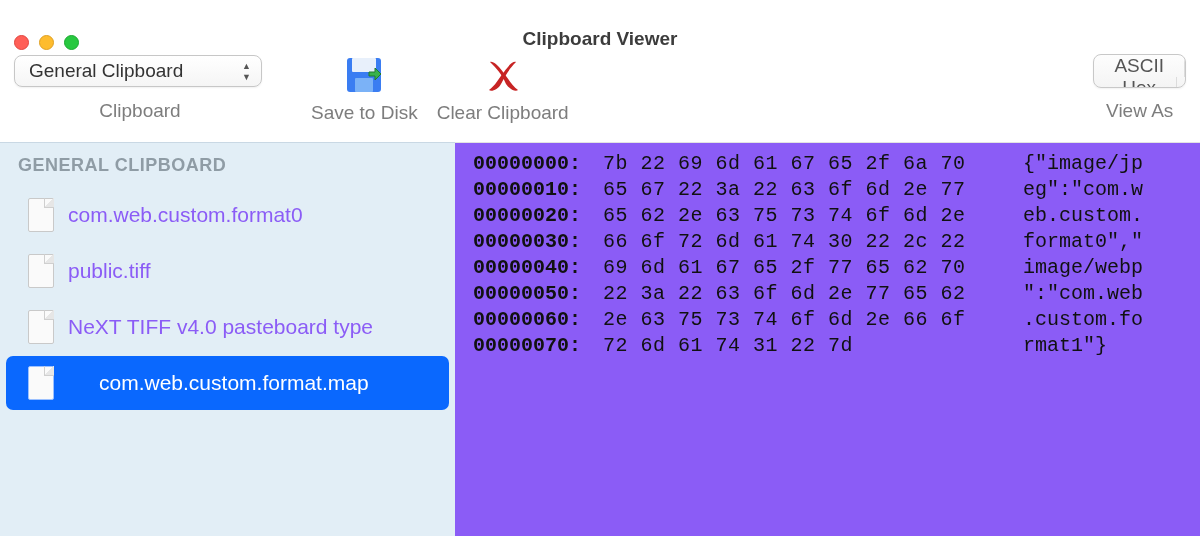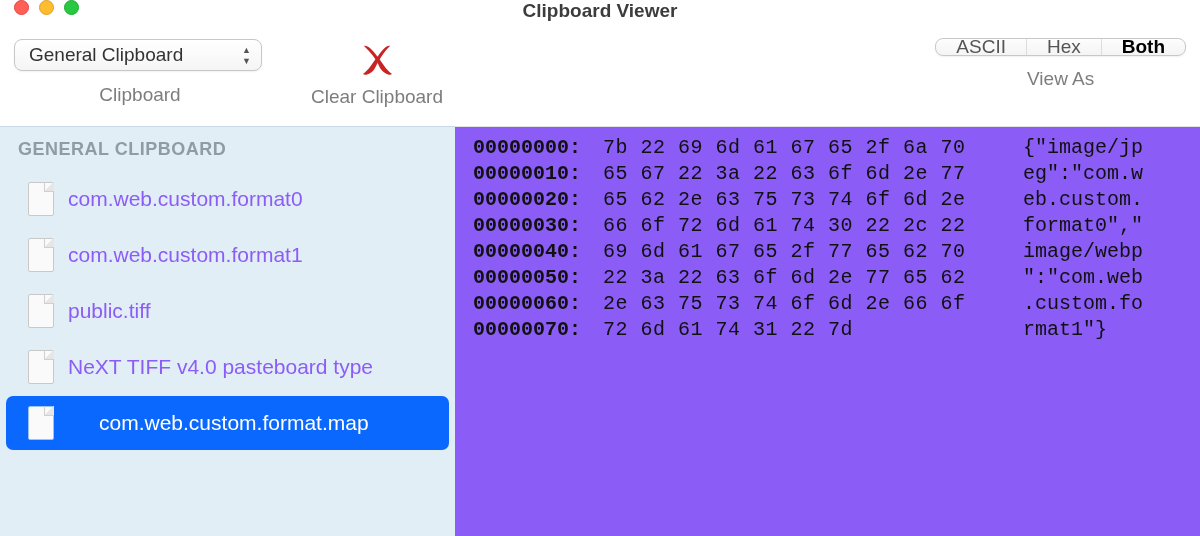--- a/index.html
+++ b/index.html
@@ -7,23 +7,24 @@
     font-family: -apple-system, BlinkMacSystemFont, "Helvetica Neue", Arial, sans-serif;
     background: #fff;
     width: 1200px;
     height: 536px;
     overflow: hidden;
     color: #333;
   }
   .titlebar {
     height: 34px;
     display: flex;
-    align-items: flex-start;
+    align-items: flex-end;
     padding: 0 14px;
     position: relative;
+    margin-top: 16px;
   }
   .traffic-lights { display: flex; gap: 10px; }
   .tl { width: 15px; height: 15px; border-radius: 50%; }
   .tl.red { background: #ff5f57; border: 1px solid #e1453f; }
   .tl.yellow { background: #febc2e; border: 1px solid #dfa023; }
   .tl.green { background: #28c840; border: 1px solid #1baa30; }
   .title {
     position: absolute;
     left: 50%;
     transform: translateX(-50%);
@@ -88,26 +89,27 @@
   .icon-btn .tool-label { margin-top: 6px; }
   .spacer { flex: 1; }
   .segmented {
     display: flex;
     flex-direction: column;
     align-items: center;
   }
   .seg-wrap {
     display: flex;
     align-items: center;
-    height: 18px;
+    height: 34px;
     border: 1px solid #c8c8c8;
     border-radius: 8px;
     overflow: hidden;
     background: linear-gradient(#fdfdfd,#f4f4f4);
     box-shadow: 0 1px 2px rgba(0,0,0,0.06);
+    flex-direction: column;
   }
   .seg-item {
     padding: 0 20px;
     height: 100%;
     display: flex;
     align-items: center;
     font-size: 19px;
     color: #555;
     border-right: 1px solid #dcdcdc;
     cursor: default;
@@ -206,20 +208,31 @@
         <span>General Clipboard</span>
         <span class="select-arrows">
           <span>▲</span>
             <span>▼</span>
         </span>
       </div>
     </div>
     <div class="tool-label">Clipboard</div>
   </div>
 
+  <div class="icon-btn">
+    <div class="icon-img">
+      <svg width="42" height="42" viewBox="0 0 42 42">
+        <rect x="4" y="4" width="34" height="34" rx="3" fill="#3a7df2"></rect>
+        <rect x="9" y="4" width="24" height="14" rx="1" fill="#e8f0fb"></rect>
+        <rect x="12" y="24" width="18" height="14" rx="1" fill="#7bb2f7"></rect>
+        <path d="M32 14 L38 20 L32 26 L32 22 L26 22 L26 18 L32 18 Z" fill="#38b24a" stroke="#1e7b2f" stroke-width="1"></path>
+      </svg>
+    </div>
+    <div class="tool-label">Save to Disk</div>
+  </div>
 
   <div class="icon-btn">
     <div class="icon-img">
       <svg width="42" height="42" viewBox="0 0 42 42">
         <path d="M8 8 C14 14 20 20 24 30 C28 36 34 38 36 36 C30 32 26 24 21 18 C16 11 11 7 8 8 Z" fill="#c72424"></path>
         <path d="M34 8 C28 14 24 20 19 30 C16 36 9 38 7 36 C13 32 17 24 22 18 C27 11 31 7 34 8 Z" fill="#c72424"></path>
       </svg>
     </div>
     <div class="tool-label">Clear Clipboard</div>
   </div>
@@ -239,24 +252,20 @@
 <div class="content">
   <div class="sidebar">
     <div class="sidebar-header">GENERAL CLIPBOARD</div>
     <div id="sidebar-items">
         <div class="sb-item">
           <span class="doc-icon"></span>
           <span>com.web.custom.format0</span>
         </div>
         <div class="sb-item">
           <span class="doc-icon"></span>
-          <span>com.web.custom.format1</span>
-        </div>
-        <div class="sb-item">
-          <span class="doc-icon"></span>
           <span>public.tiff</span>
         </div>
         <div class="sb-item">
           <span class="doc-icon"></span>
           <span>NeXT TIFF v4.0 pasteboard type</span>
         </div>
         <div class="sb-item selected">
           <span class="doc-icon"></span>
           <span>com.web.custom.format.map</span>
         </div>

